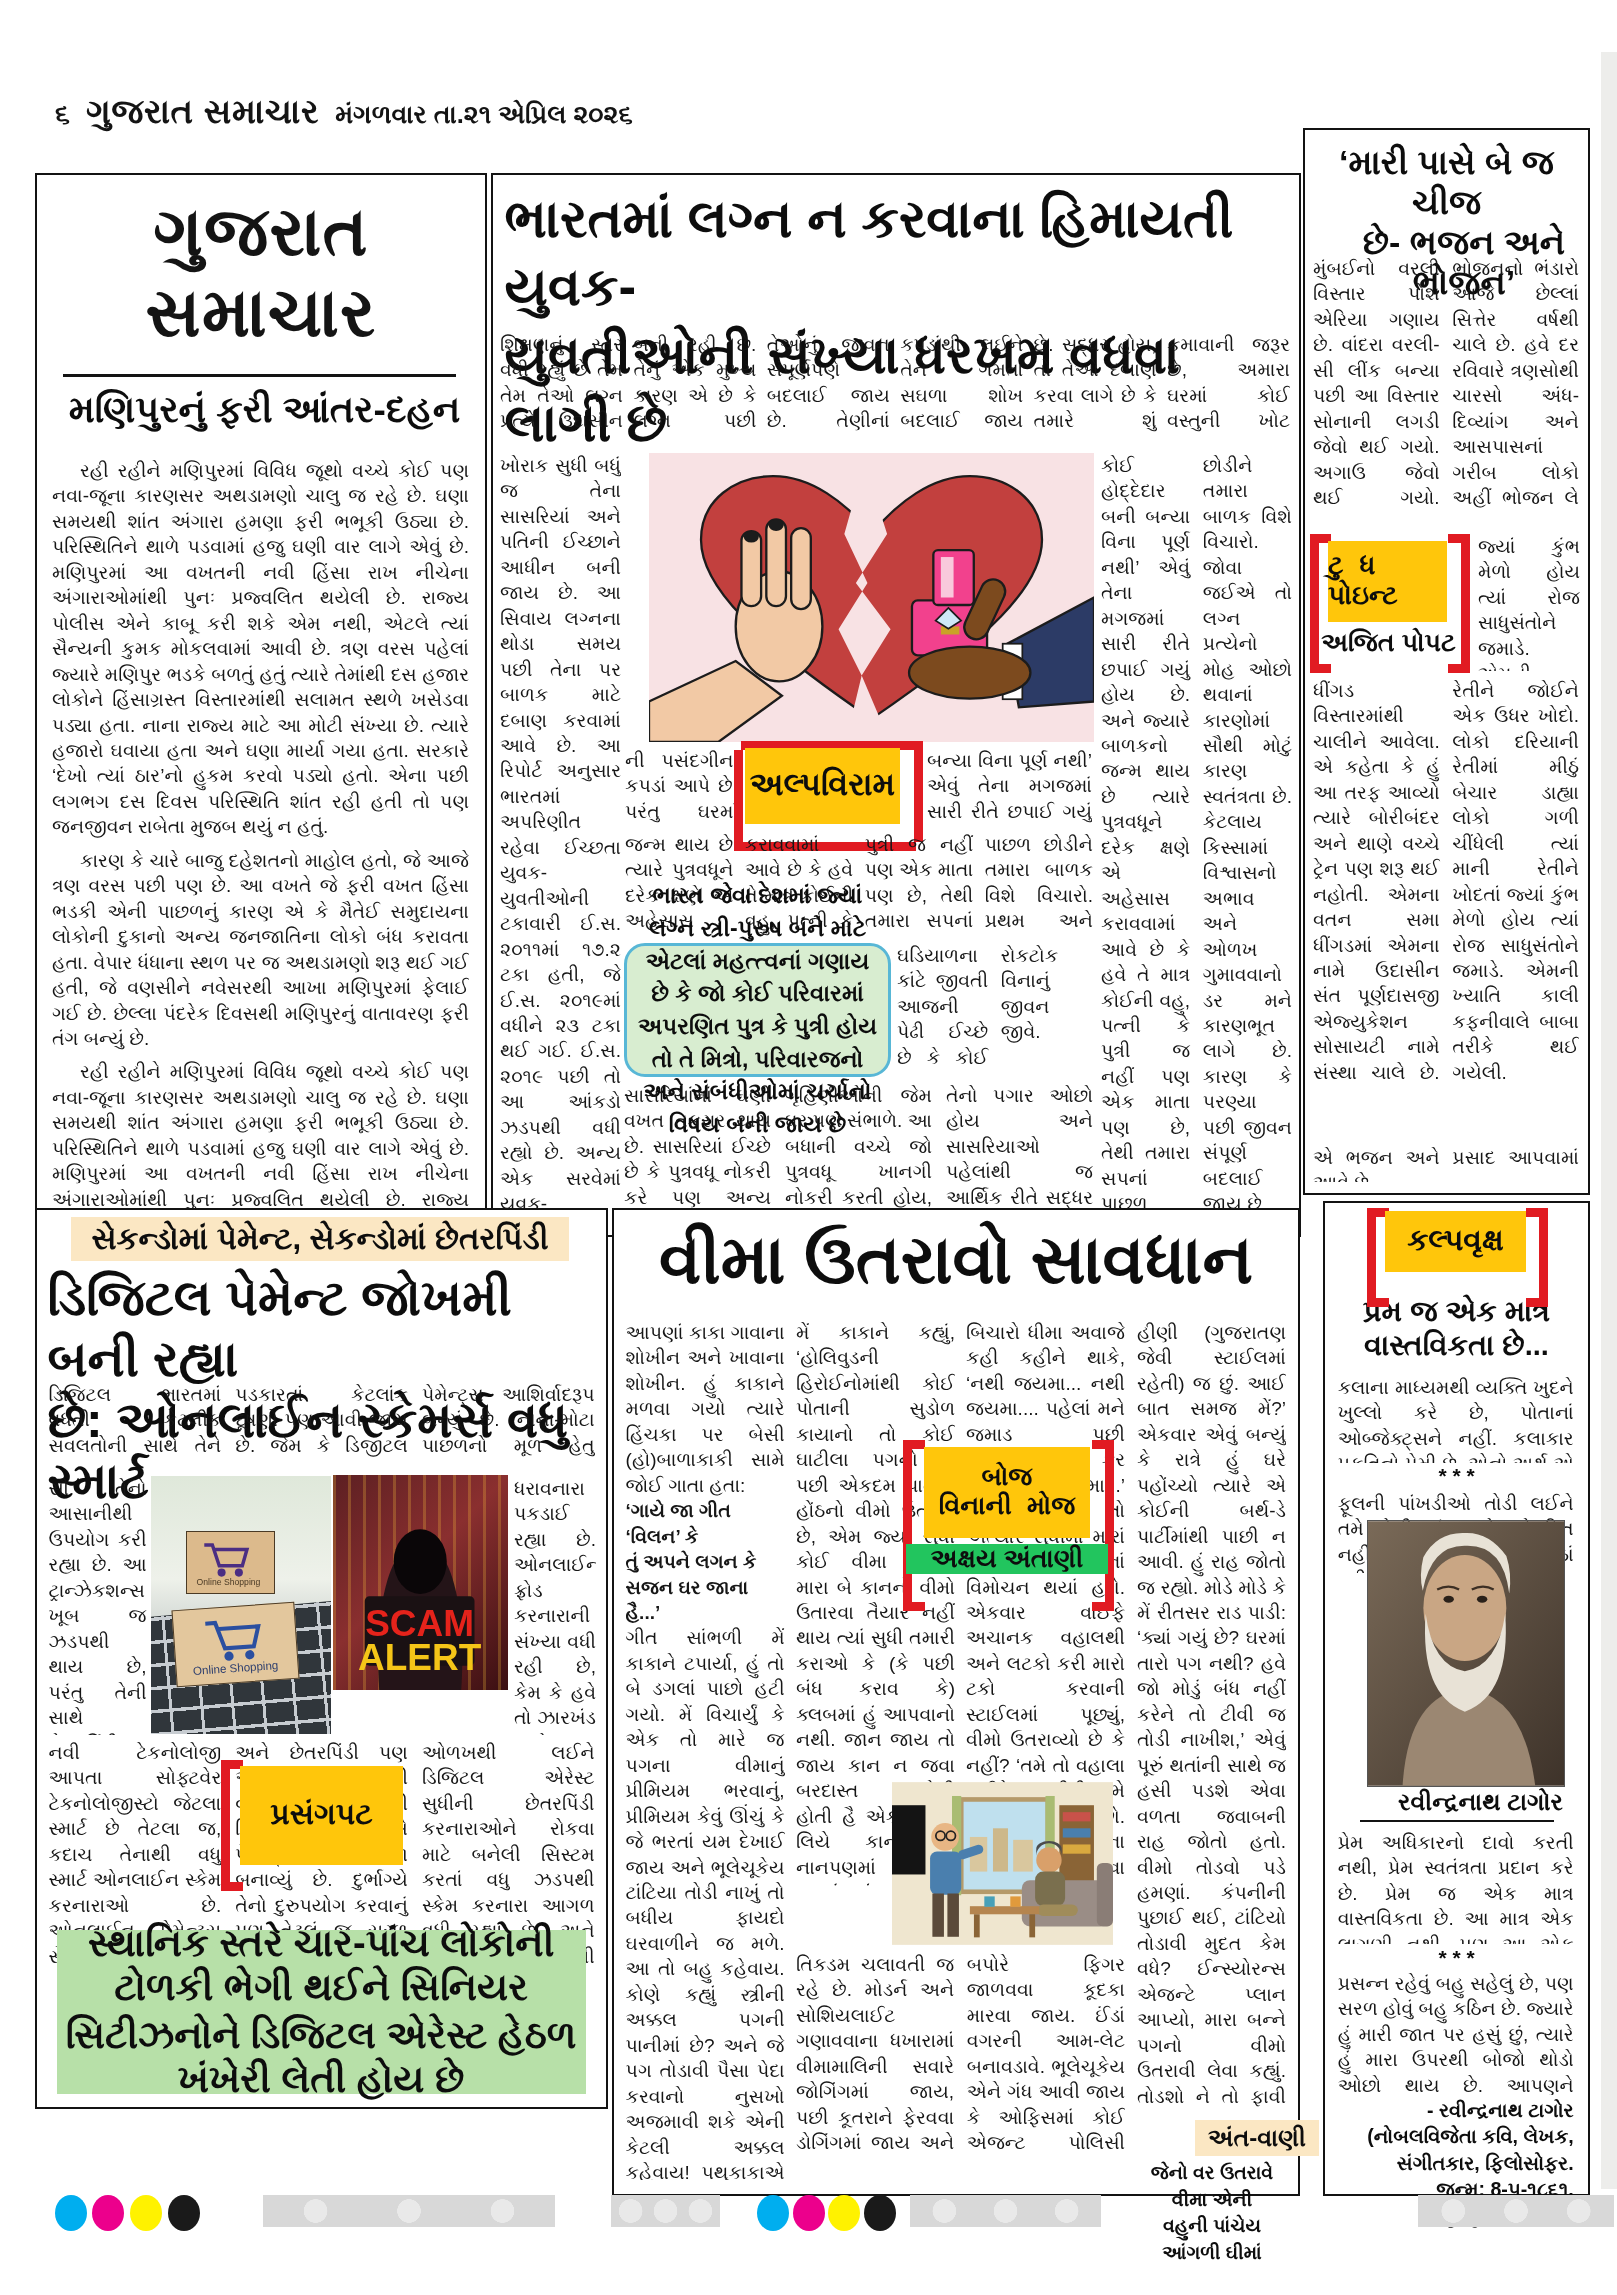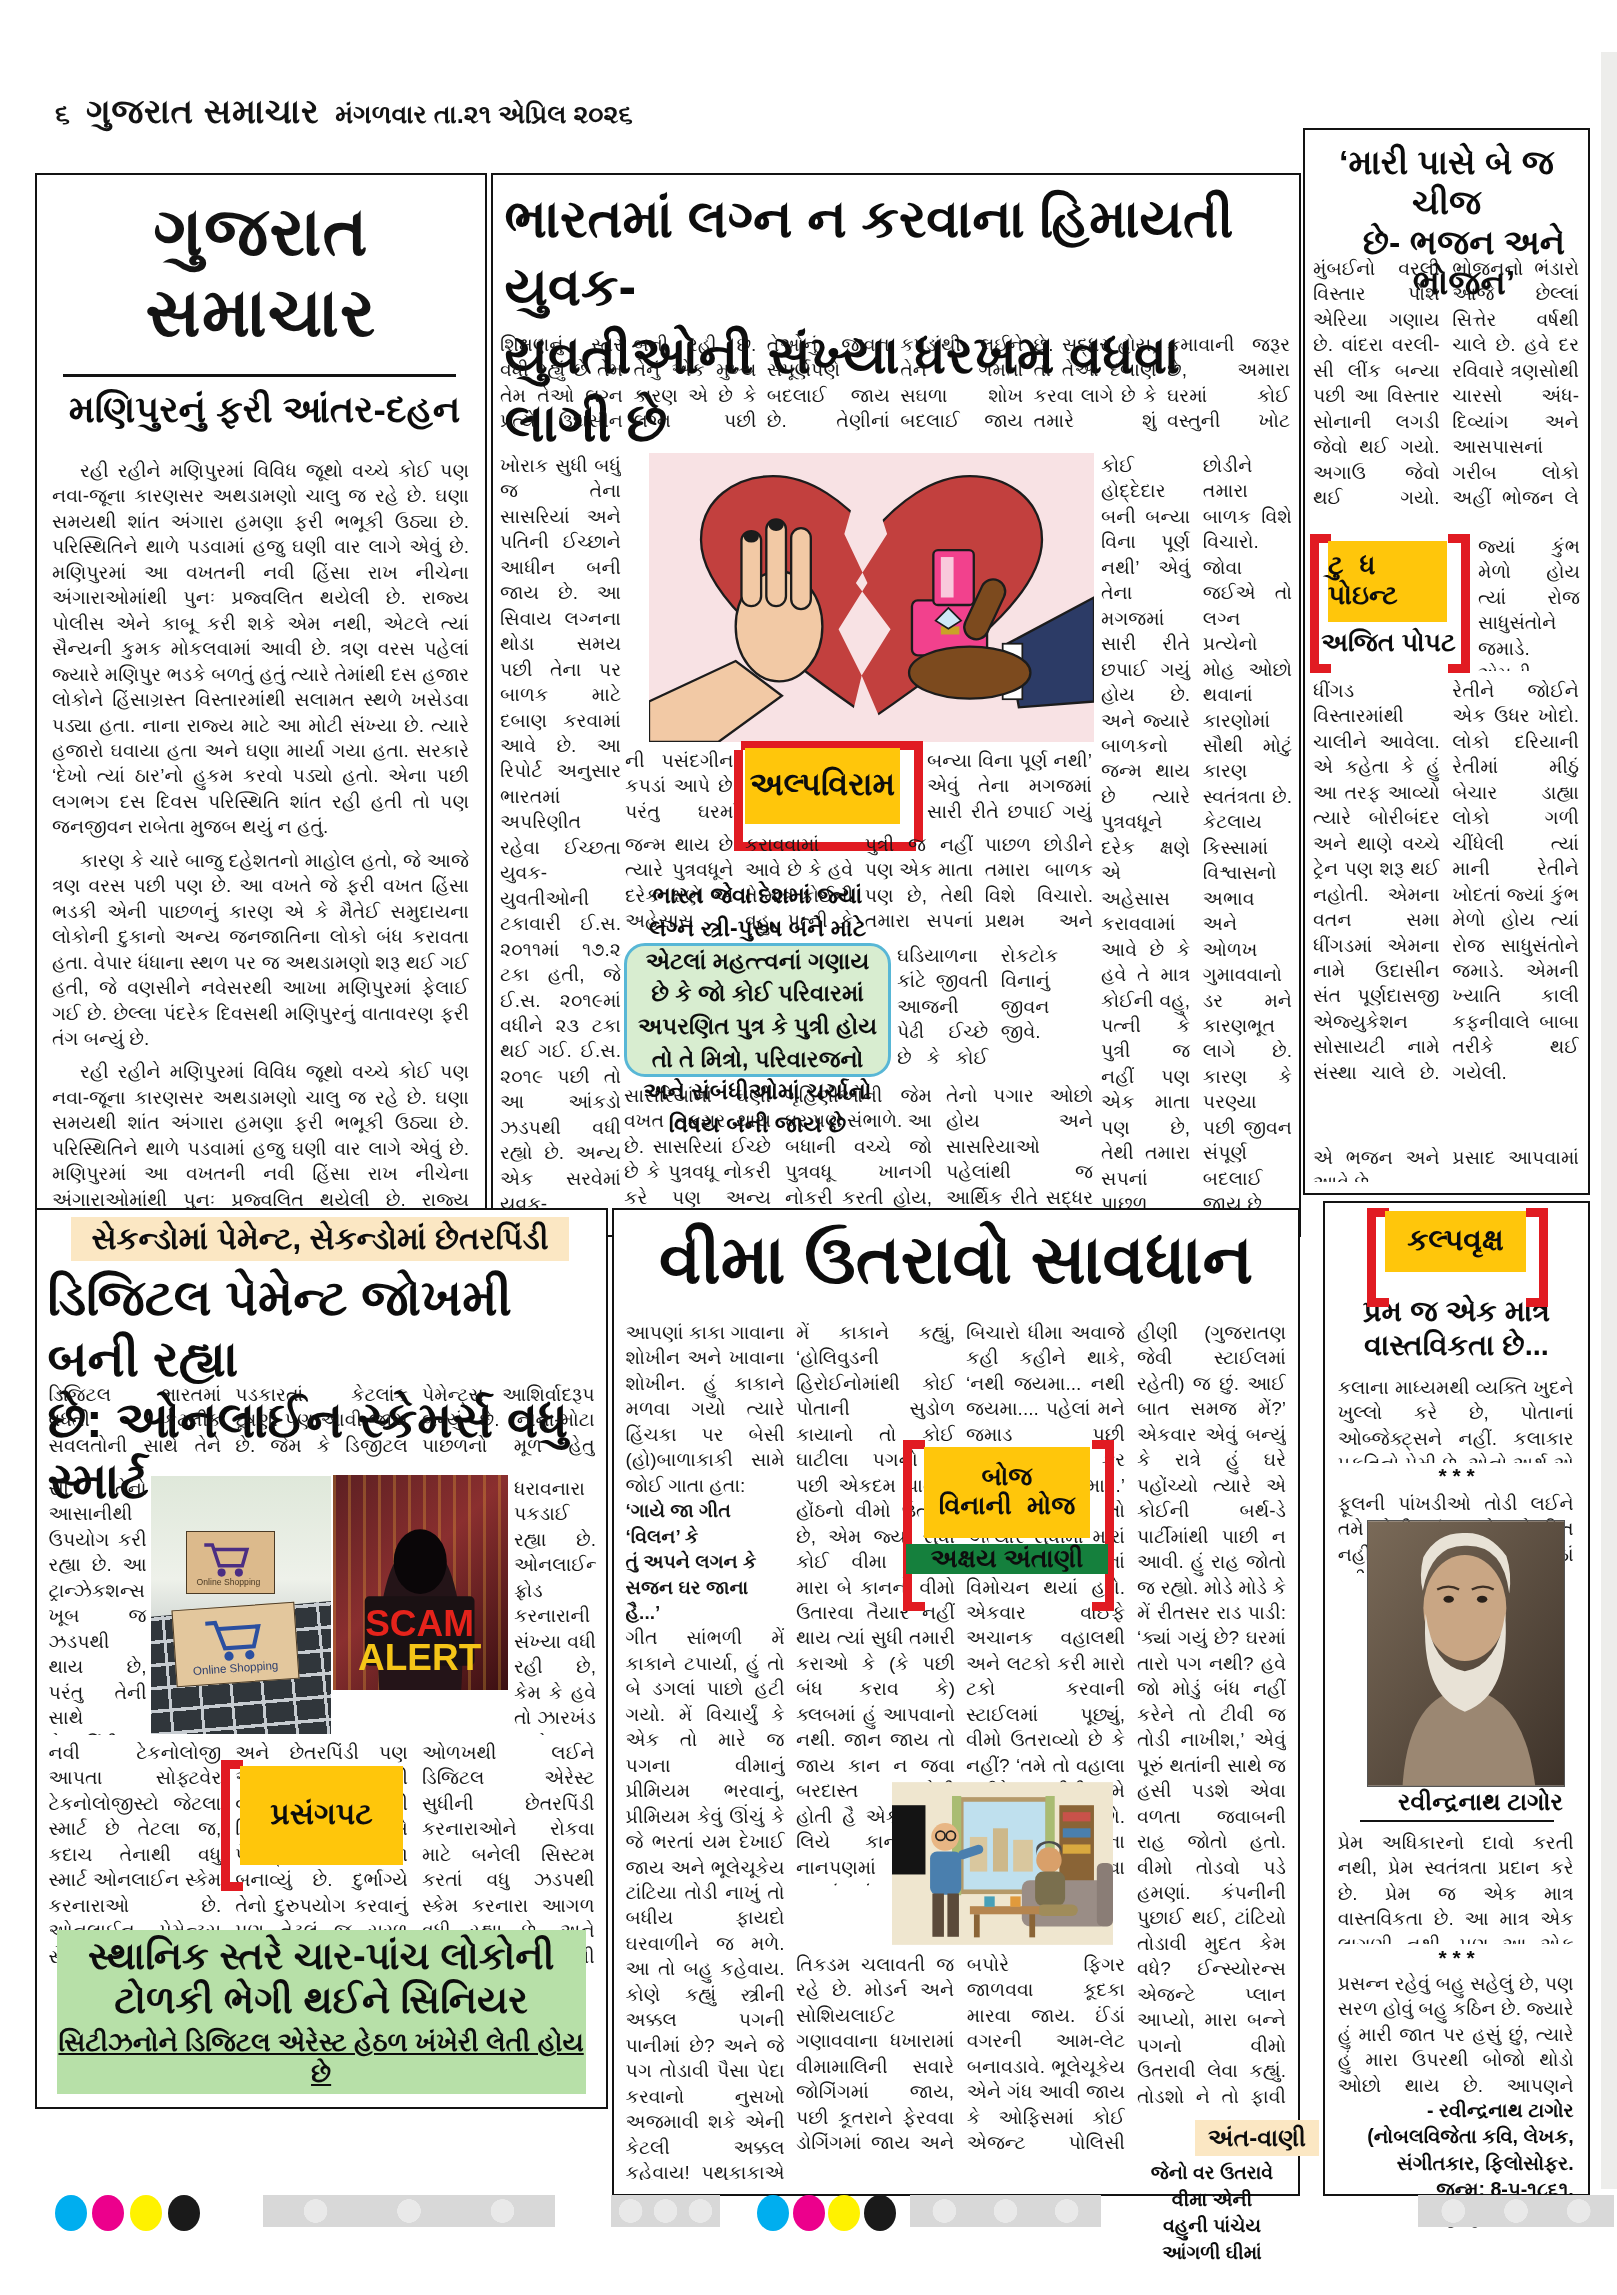--- a/index.html
+++ b/index.html
@@ -178,21 +178,21 @@
       
     </div>
 
     <div class="abs brk-l" style="left:184px;top:550px;height:113px;"></div>
     <div class="abs yellowbox" style="left:203px;top:556px;width:163px;height:99px;">
       <span class="hl" style="font-size:30px;">પ્રસંગપટ</span>
     </div>
 
     <div class="abs" style="left:19.6px;top:720px;width:529px;height:164px;background:#B7E0A8;display:flex;flex-direction:column;align-items:center;justify-content:center;gap:4.6px;">
       <div class="hl center" style="font-size:38px;">સ્થાનિક સ્તરે ચાર-પાંચ લોકોની ટોળકી ભેગી થઈને સિનિયર</div>
-      <div class="hl center" style="font-size:26px;text-decoration:underline;">સિટીઝનોને ડિજિટલ એરેસ્ટ હેઠળ ખંખેરી લેતી હોય છે</div>
+      <div class="hl center" style="font-size:38px;">સિટીઝનોને ડિજિટલ એરેસ્ટ હેઠળ ખંખેરી લેતી હોય છે</div>
     </div>
   </section>
 
   <section class="abs box" style="left:612px;top:1208px;width:684px;height:984px;">
     <div class="hl center" style="font-size:68px;margin-top:10.4px;">વીમા ઉતરાવો સાવધાન</div>
 
     <div class="bt abs" style="left:11.6px;top:110px;width:159px;height:860px;">
       <span>આપણાં કાકા ગાવાના શોખીન અને ખાવાના શોખીન. હું કાકાને મળવા ગયો ત્યારે હિંચકા પર બેસી (હો)બાળાકાકી સામે જોઈ ગાતા હતા:</span>
       <div class="verse">‘ગાયે જા ગીત ‘વિલન’ કે</div>
       <div class="verse">તું અપને લગન કે</div>
@@ -202,21 +202,21 @@
     <div class="bt abs" style="left:182px;top:110px;width:159px;height:566px;">મેં કાકાને કહ્યું, ‘હોલિવુડની હિરોઈનોમાંથી કોઈ પોતાની સુડોળ કાયાનો તો કોઈ ઘાટીલા પગનો કે પછી એકદમ પાતળા હોંઠનો વીમો ઉતરાવે છે, એમ જ્યાં સુધી કોઈ વીમા કંપની મારા બે કાનનો વીમો ઉતારવા તૈયાર નહીં થાય ત્યાં સુધી તમારી કરાઓ કે (કે પછી બંધ કરાવ કે) ક્લબમાં હું આપવાનો નથી. જાન જાય તો જાય કાન ન જવા બરદાસ્ત કરનેકી હોતી હૈ એક... ઈસ લિયે કાન કા’ નાનપણમાં ગીત ગવાતું સાંભળ્યું’તું કે ‘મારી મેંદીનો રંગ ઉડી જાય રે સૂરજ ધીમા તપો’... પણ હવે બૈરાંવ ગાવા માંડ્યાં છે - ‘મારી મેંદીનો રંગ (ભલે) ઉડી જાય રે સૂરજ ધીમા તપો...’ મારા એકલાની વાત નથી કરતો. મારી જેવા અનેક પતિદેવોનો અનુભવ હશે કે રાત્રે ઘરે પહોંચવામાં મોડું થયું તો ખલાસ. મોડા પડે અને વહુ મોળા પાડે. કેમ લેટ આવ્યા? દિલ કોઈ સગલીને સબ-લેટ (પેટાભાડે) કર્યું છે? પ્રેમમાં પડ્યા ત્યારે તે લેટર ઉપર લેટર લખતા, પણ પરણ્યા પછી પહેલાં લેટ, પછી લેટર અને</div>
     <div class="bt abs" style="left:352px;top:110px;width:159px;height:566px;">બિચારો ધીમા અવાજે કહી કહીને થાકે, ‘નથી જયમા... નથી જયમા.... પહેલાં મને જમાડ પછી જયજયકાર કર જય મા... જય મા...’ મારી વાત કરું તો અત્યાર સુધીમાં મારાં આઠેક પુસ્તકનાં વિમોચન થયાં હશે. એકવાર વાઈફે અચાનક વહાલથી અને લટકો કરી મારો ટકો કરવાની સ્ટાઈલમાં પૂછ્યું, વીમો ઉતરાવ્યો છે કે નહીં? ‘તમે તો વહાલા થઈને વાત દીધી. તમે તો હાથી જેવા છો. હાથી જીવતા લાખના અને મર્યા પછી સવા લાખના...’ આ વાત સાંભળી હિંમત એકઠી કરીને કહ્યું ‘અત્યાર સુધી મોડું થયું, પણ હવે જોગાનુજોગ એટલે તું હવે મારા લાભમાં જ જુએ છે ને? અમારા ઘરમાં વીમાની આવી વિમાસણનો જાણે કોઈ અંત જ નથી. વાતવાતમાં મારી વીમામાલિની વીમાને નામે અવનવાં</div>
     <div class="bt abs" style="left:523px;top:110px;width:149px;height:791px;">હીણી (ગુજરાતણ જેવી સ્ટાઈલમાં રહેતી) જ છું. આઈ બાત સમજ મેં?’ એકવાર એવું બન્યું કે રાત્રે હું ઘરે પહોંચ્યો ત્યારે એ કોઈની બર્થ-ડે પાર્ટીમાંથી પાછી ન આવી. હું રાહ જોતો જ રહ્યો. મોડે મોડે કે મેં રીતસર રાડ પાડી: ‘ક્યાં ગયું છે? ઘરમાં તારો પગ નથી? હવે જો મોડું બંધ નહીં કરેને તો ટીવી જ તોડી નાખીશ,’ એવું પૂરું થતાંની સાથે જ હસી પડશે એવા વળતા જવાબની રાહ જોતો હતો. વીમો તોડવો પડે હમણાં. કંપનીની પુછાઈ થઈ, ટાંટિયો તોડાવી મુદત કેમ વધે? ઈન્સ્યોરન્સ એજન્ટે પ્લાન આપ્યો, મારા બન્ને પગનો વીમો ઉતરાવી લેવા કહ્યું. તોડશો ને તો ફાવી જ્યા? જો તોડું..’ એ સાંભળીને જ હું ચૂપ થઈ ગયો. મેં વિચાર્યું કે એક તો મારે જ પગના વીમાનું પ્રીમિયમ ભરવાનું અને પ્રીમિયમ ભરતાં યમ દેખાઈ જાય.</div>
 
     <div class="abs brk-l" style="left:289px;top:230px;height:153px;"></div>
     <div class="abs brk-r" style="left:478px;top:230px;height:153px;"></div>
     <div class="abs yellowbox" style="left:310px;top:237px;width:166px;height:91px;flex-direction:column;">
       <span class="hl" style="font-size:25.4px;">બોજ</span>
       <span class="hl" style="font-size:25.4px;">વિનાની મોજ</span>
     </div>
-    <div class="abs center hl" style="left:292px;top:334px;width:202px;font-size:25.4px;background:#15803d;">અક્ષય અંતાણી</div>
+    <div class="abs center hl" style="left:292px;top:334px;width:202px;font-size:25.4px;background:#22c55e;">અક્ષય અંતાણી</div>
 
     <div class="abs" style="left:278px;top:572px;width:221px;height:163px;overflow:hidden;">
       <svg width="221" height="163" viewBox="0 0 383 282">
         <rect width="383" height="282" fill="#EFE6CF"></rect>
         <rect x="120" y="30" width="150" height="160" fill="#BFE0EE" stroke="#B59A6A" stroke-width="8"></rect>
         <rect x="135" y="95" width="30" height="60" fill="#D9C79E"></rect>
           <rect x="175" y="80" width="26" height="75" fill="#CdB88a"></rect>
           <rect x="210" y="100" width="34" height="55" fill="#D9C79E"></rect>
         <rect x="104" y="24" width="16" height="172" fill="#A9BC72"></rect>
         <rect x="266" y="24" width="16" height="172" fill="#A9BC72"></rect>

